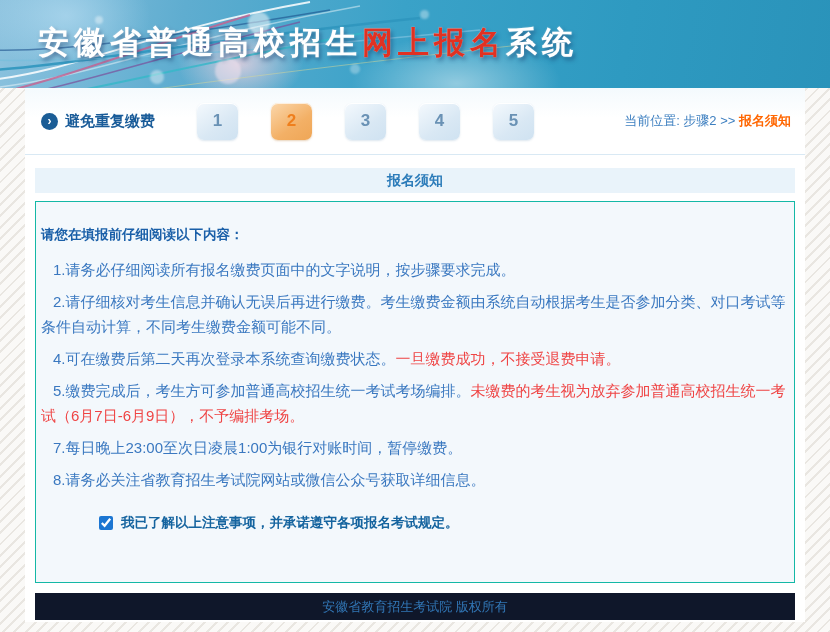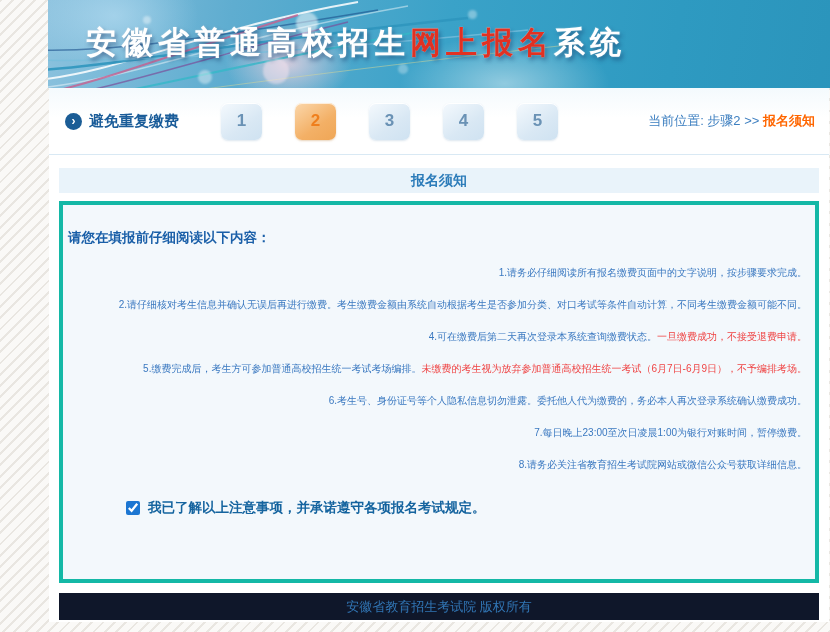--- a/index.html
+++ b/index.html
@@ -1,20 +1,19 @@
 <!DOCTYPE html>
 <html><head>
 <meta charset="utf-8">
 <style>
   * { margin:0; padding:0; box-sizing:border-box; }
   html,body { width:830px; height:632px; font-family:"Liberation Sans", sans-serif; }
   .page {
     position:relative; width:830px; height:632px; overflow:hidden;
     background: repeating-linear-gradient(135deg, #e9e6e1 0 2px, #faf9f7 2px 8px);
-    padding-left: 48px;
   }
   
   .banner {
     position:relative; width:830px; height:88px; overflow:hidden;
     background:
       radial-gradient(90px 60px at 29% 72%, rgba(248,214,226,.75), rgba(248,214,226,0) 70%),
       radial-gradient(150px 70px at 55% 95%, rgba(255,255,255,.45), rgba(255,255,255,0) 70%),
       radial-gradient(120px 80px at 8% 18%, rgba(190,225,245,.6), rgba(190,225,245,0) 70%),
       linear-gradient(100deg, #8cc2de 0%, #5fadd0 22%, #3aa2c8 48%, #2e9ac1 75%, #2a93ba 100%);
   }
@@ -46,23 +45,23 @@
     background:linear-gradient(145deg, #fbd7ab, #f3b066 60%, #efa656);
     box-shadow: inset 0 1px 0 rgba(255,255,255,.7), 0 1px 2px rgba(190,130,60,.35);
   }
   .breadcrumb { margin-left:auto; font-size:13px; color:#3d7fc0; white-space:nowrap; }
   .breadcrumb .current { color:#ff6600; font-weight:bold; }
   
   .notice-title-bar { margin:13px 10px 8px; height:25px; background:#e9f3fa;
     display:flex; align-items:center; justify-content:center;
     font-size:14px; font-weight:bold; color:#2b7bb9; }
   
-  .notice-box { margin:0 10px; height:382px; background:#f3f8fc; border:4px solid #14b8a6; padding:24px 8px 0 5px; overflow:hidden; }
+  .notice-box { margin:0 10px; height:382px; background:#f3f8fc; border:1px solid #14b8a6; padding:24px 8px 0 5px; overflow:hidden; }
   .notice-intro { font-size:13.5px; font-weight:bold; color:#1a5fa8; margin-bottom:13px; }
-  .notice-item { font-size:10px; color:#3a78c0; line-height:25px; margin-bottom:7px; text-indent:12px;text-align:right; }
+  .notice-item { font-size:15px; color:#3a78c0; line-height:25px; margin-bottom:7px; text-indent:12px; }
   .notice-item .red { color:#ef4444; }
   .agree-row { display:flex; align-items:center; gap:8px; margin:22px 0 0 58px; }
   .agree-row input[type=checkbox] { width:14px; height:14px; accent-color:#1c76d2; }
   .agree-label { font-size:13.5px; font-weight:bold; color:#15649f; }
   
   .footer-bar { margin:10px 10px 0; height:27px; background:#0f172a;
     display:flex; align-items:center; justify-content:center; font-size:13px; color:#3176b5; }
 </style>
 </head>
 <body>
@@ -115,21 +114,20 @@
       <span>报名须知</span>
     </div>
 
     <div class="notice-box">
       <div class="notice-intro">请您在填报前仔细阅读以下内容：</div>
 
       <p class="notice-item"><span>1.请务必仔细阅读所有报名缴费页面中的文字说明，按步骤要求完成。</span><span class="red"></span></p>
       <p class="notice-item"><span>2.请仔细核对考生信息并确认无误后再进行缴费。考生缴费金额由系统自动根据考生是否参加分类、对口考试等条件自动计算，不同考生缴费金额可能不同。</span><span class="red"></span></p>
       <p class="notice-item"><span>4.可在缴费后第二天再次登录本系统查询缴费状态。</span><span class="red">一旦缴费成功，不接受退费申请。</span></p>
       <p class="notice-item"><span>5.缴费完成后，考生方可参加普通高校招生统一考试考场编排。</span><span class="red">未缴费的考生视为放弃参加普通高校招生统一考试（6月7日-6月9日），不予编排考场。</span></p>
-      <p class="notice-item"><span>6.考生号、身份证号等个人隐私信息切勿泄露。委托他人代为缴费的，务必本人再次登录系统确认缴费成功。</span><span class="red"></span></p>
       <p class="notice-item"><span>7.每日晚上23:00至次日凌晨1:00为银行对账时间，暂停缴费。</span><span class="red"></span></p>
       <p class="notice-item"><span>8.请务必关注省教育招生考试院网站或微信公众号获取详细信息。</span><span class="red"></span></p>
 
       <div class="agree-row">
         <input type="checkbox" id="agree-check" checked="" style="">
         <label class="agree-label" for="agree-check">我已了解以上注意事项，并承诺遵守各项报名考试规定。</label>
       </div>
 
     </div>
 

